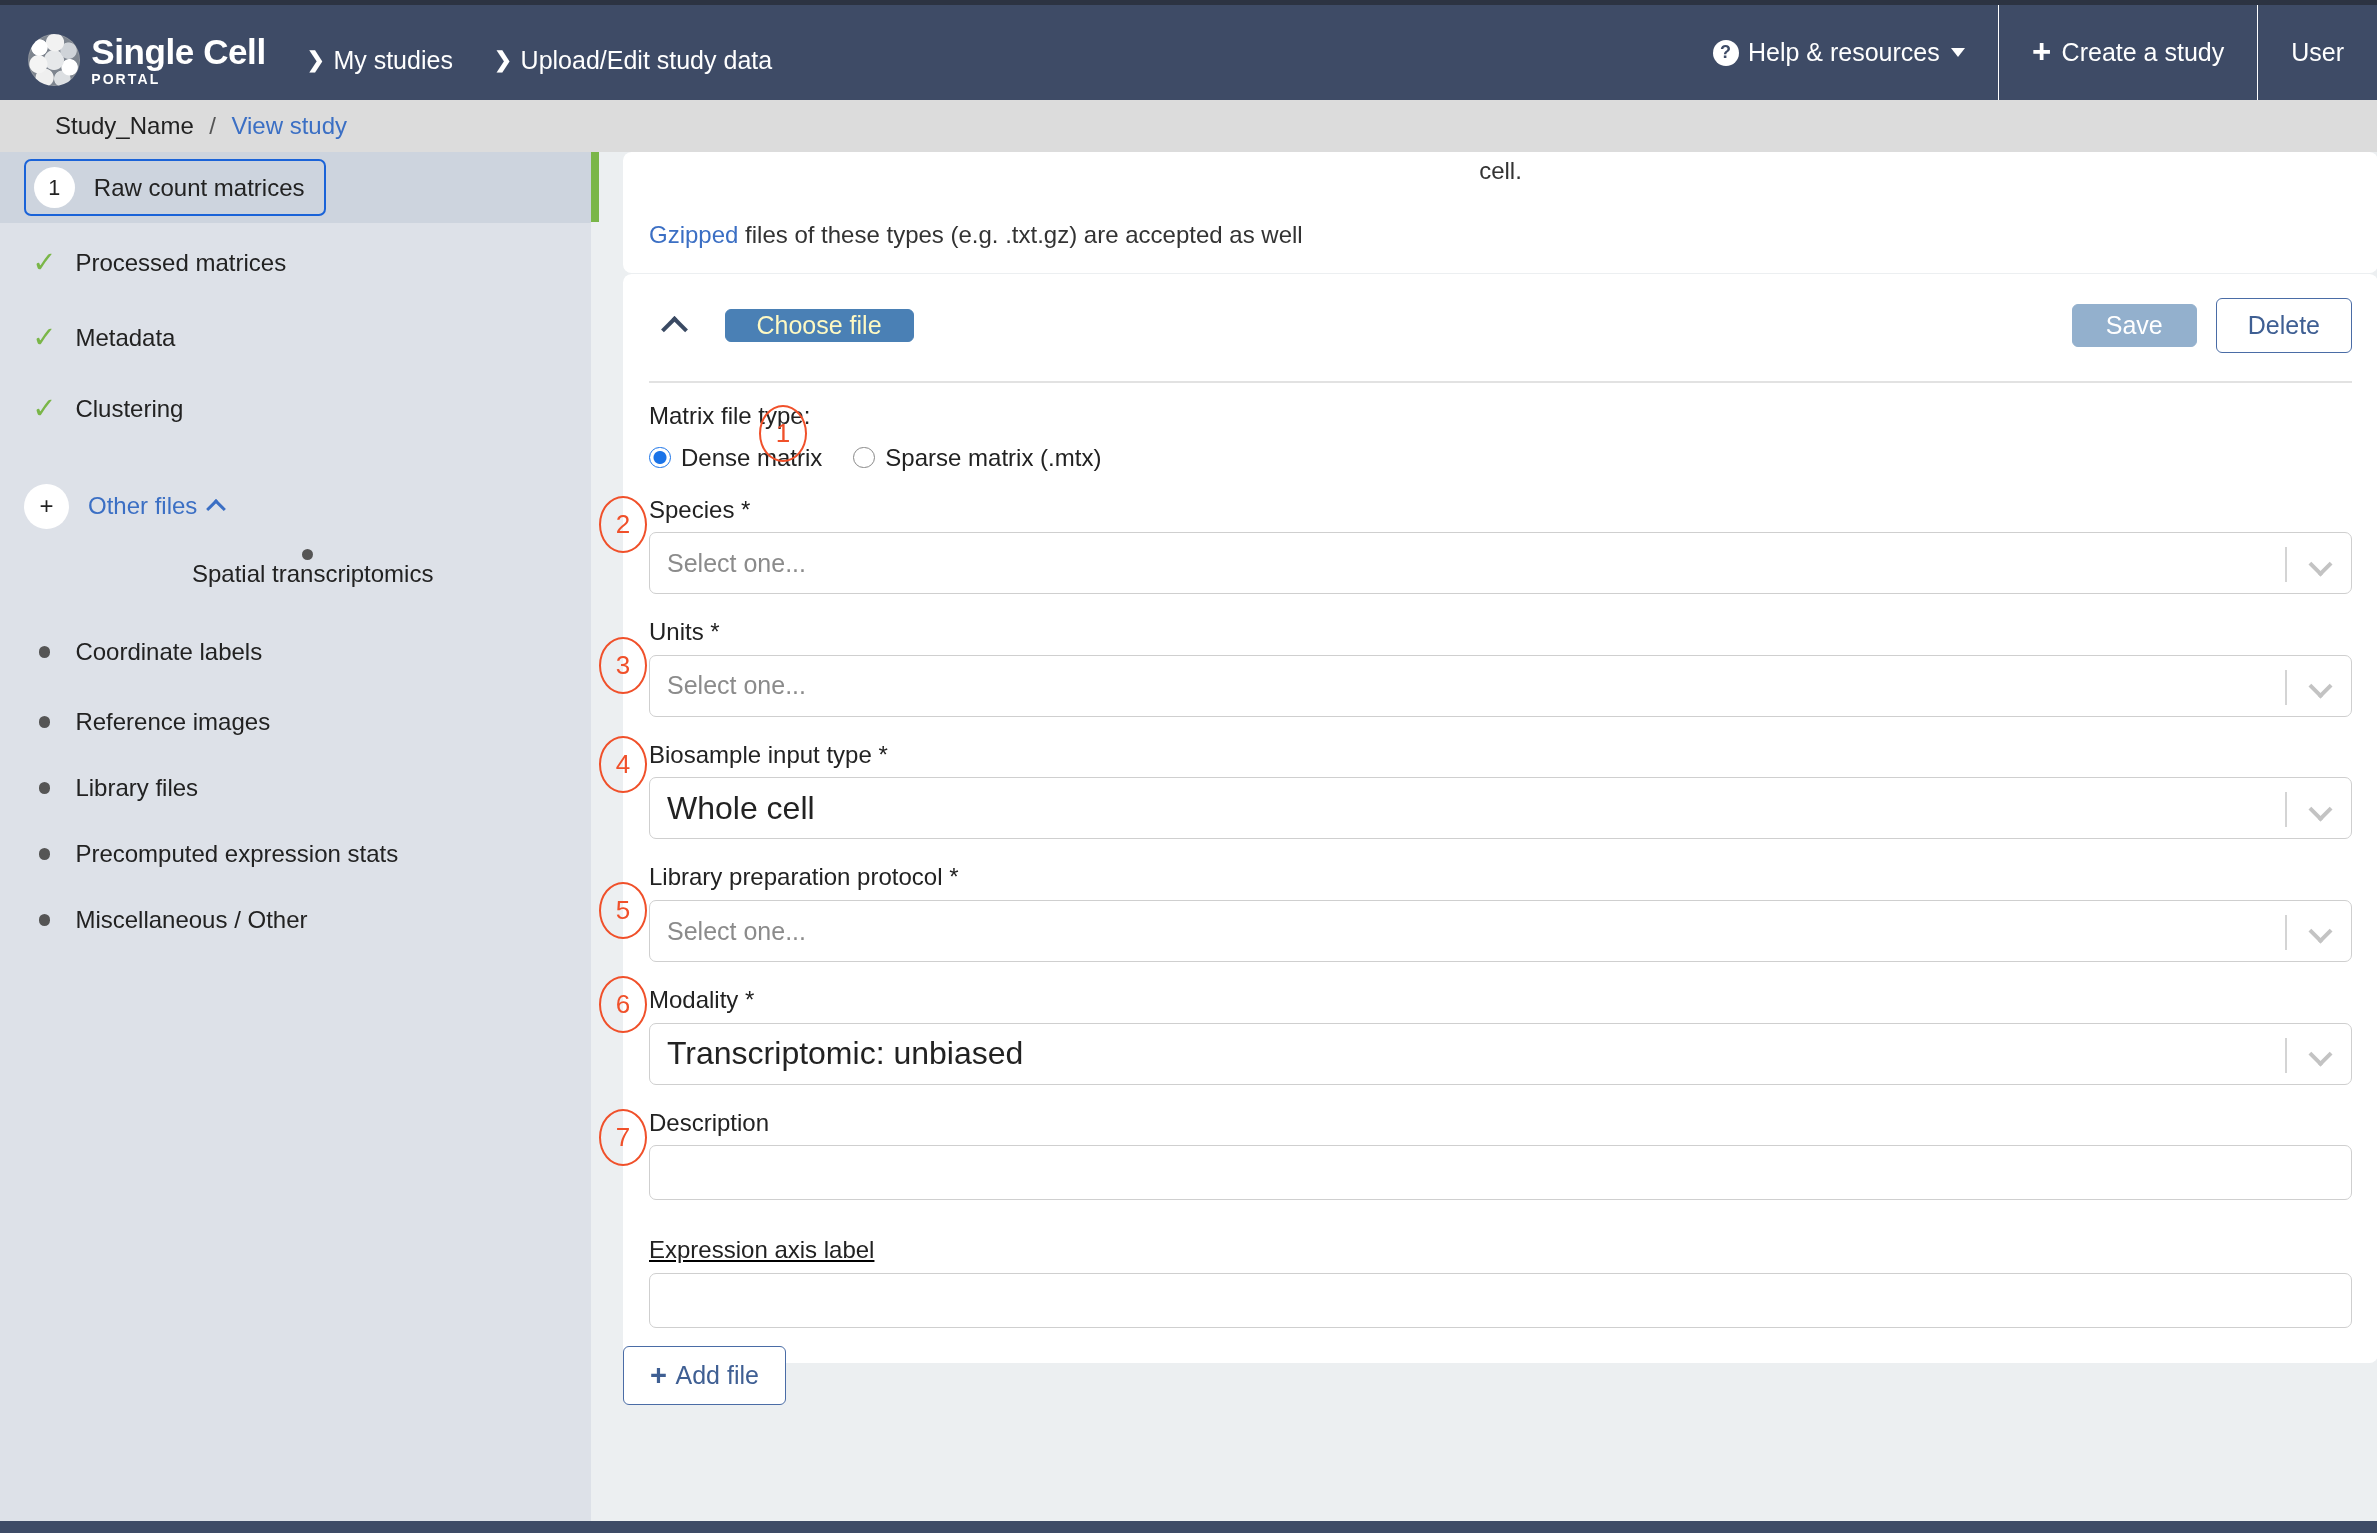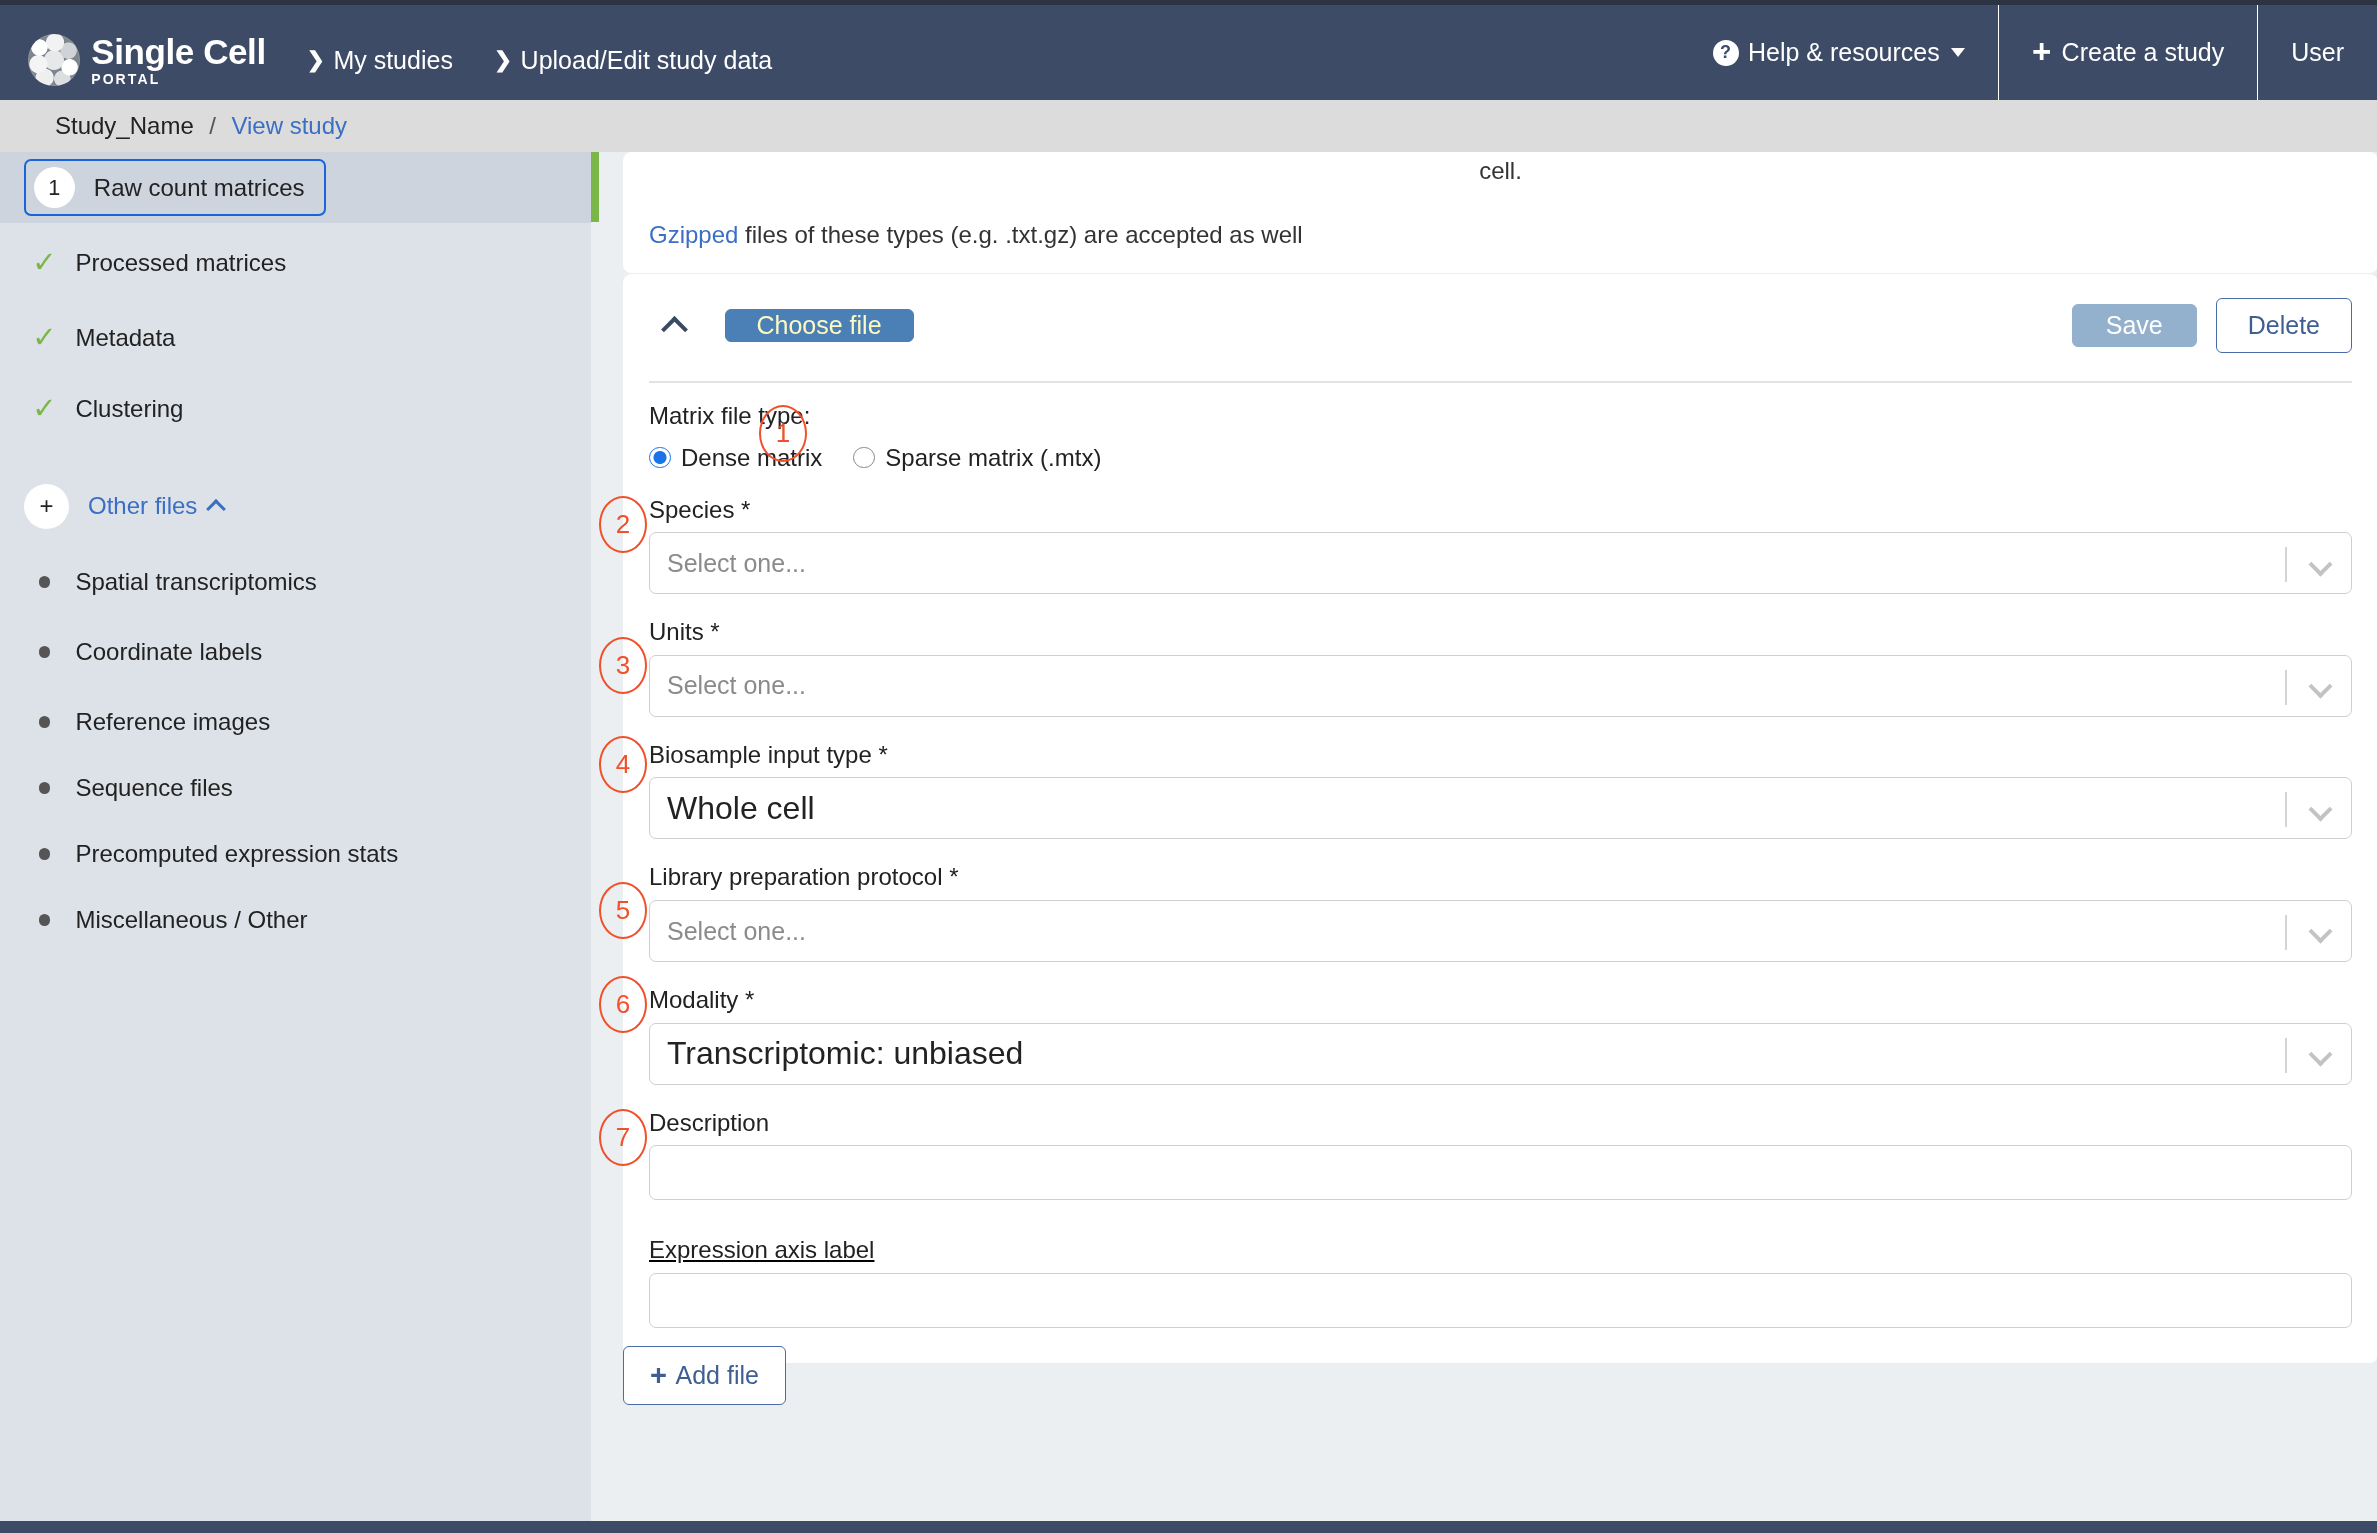--- a/index.html
+++ b/index.html
@@ -260,43 +260,43 @@
   </div>
 
   <div class="side-row" style="height:86px; margin-top:19px;">
     <span class="plus-circle">+</span>
     <span class="side-link">
       <span>Other files</span>
       <span class="chev-up-small"></span>
     </span>
   </div>
 
+  <div class="side-row" style="height:66px;flex-direction:column;">
+    <span class="bullet-icon">
+        <i></i>
+      </span>
+    <span class="side-label" style="margin-left:10.4px;">Spatial transcriptomics</span>
+  </div>
+  <div class="side-row" style="height:74px;">
+    <span class="bullet-icon">
+        <i></i>
+      </span>
+    <span class="side-label" style="margin-left:10.4px;">Coordinate labels</span>
+  </div>
   <div class="side-row" style="height:66px;">
     <span class="bullet-icon">
         <i></i>
       </span>
-    <span class="side-label" style="margin-left:10.4px;">Spatial transcriptomics</span>
-  </div>
-  <div class="side-row" style="height:74px;">
-    <span class="bullet-icon">
-        <i></i>
-      </span>
-    <span class="side-label" style="margin-left:10.4px;">Coordinate labels</span>
+    <span class="side-label" style="margin-left:10.4px;">Reference images</span>
   </div>
   <div class="side-row" style="height:66px;">
     <span class="bullet-icon">
         <i></i>
       </span>
-    <span class="side-label" style="margin-left:10.4px;">Reference images</span>
-  </div>
-  <div class="side-row" style="height:66px;">
-    <span class="bullet-icon">
-        <i></i>
-      </span>
-    <span class="side-label" style="margin-left:10.4px;">Sequence files</span>
+    <span class="side-label" style="margin-left:10.4px;">Library files</span>
   </div>
   <div class="side-row" style="height:66px;">
     <span class="bullet-icon">
         <i></i>
       </span>
     <span class="side-label" style="margin-left:10.4px;">Precomputed expression stats</span>
   </div>
   <div class="side-row" style="height:66px;">
     <span class="bullet-icon">
         <i></i>

